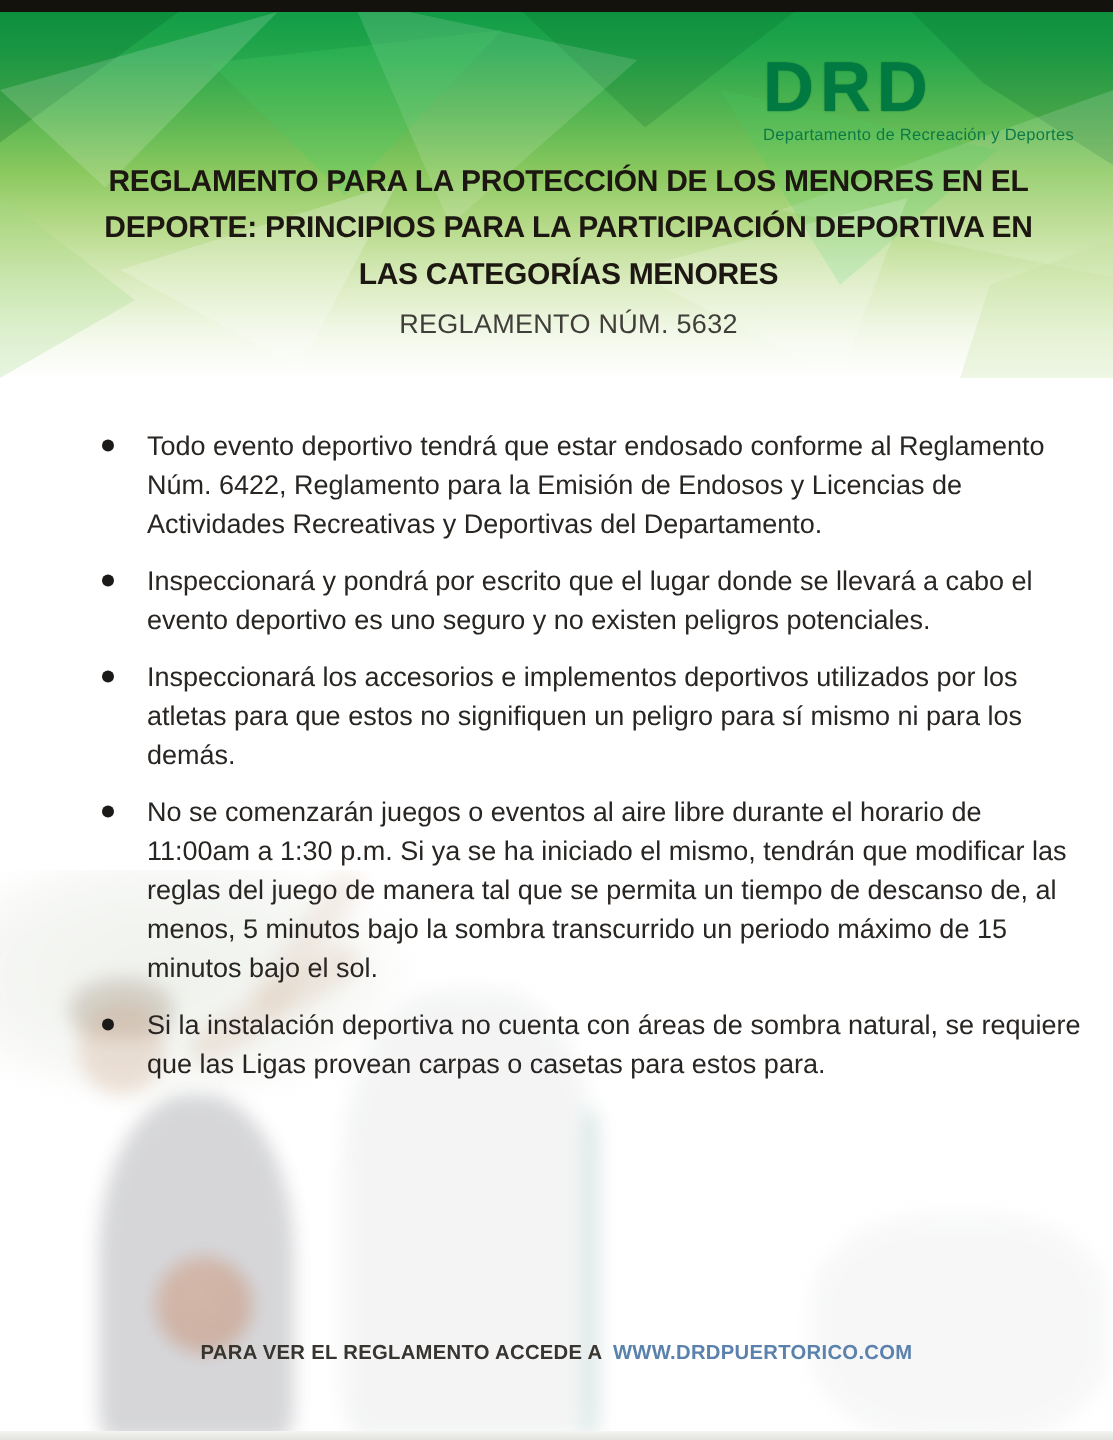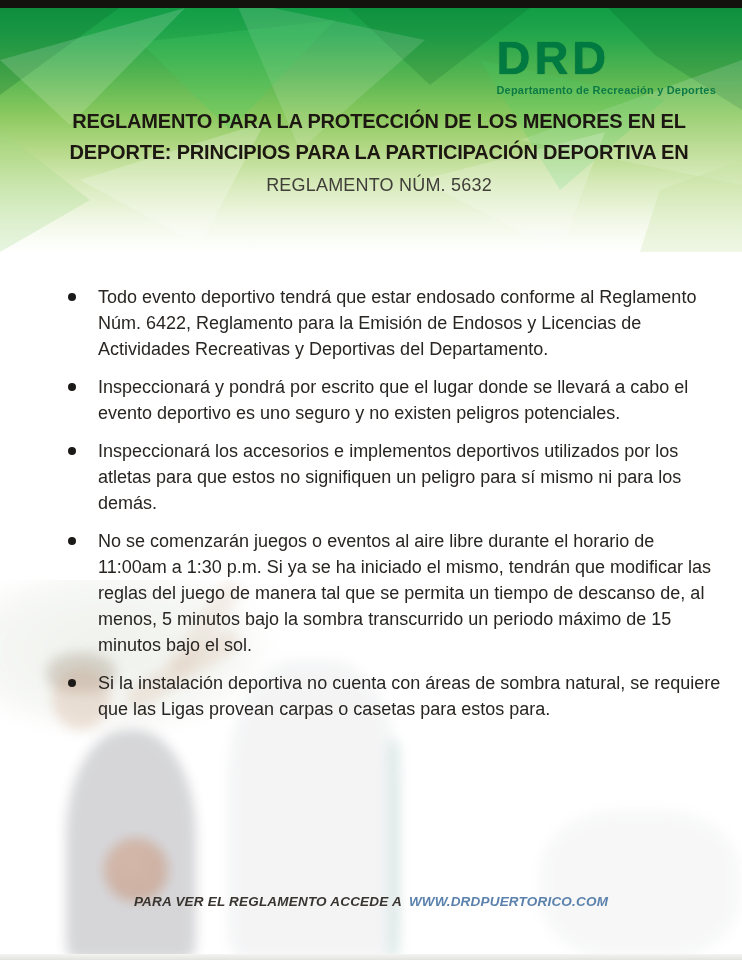--- a/index.html
+++ b/index.html
@@ -20,21 +20,21 @@
   }
   .facets{position:absolute;inset:0;width:100%;height:100%;}
   .logo{
     position:absolute;top:34px;right:26px;text-align:left;color:#007a41;z-index:2;
   }
   .logo-acronym{
     font-size:47px;font-weight:800;letter-spacing:4px;line-height:1;
     color:#007a41;text-shadow:0 0 1px #006336;
   }
   .logo-tagline{
-    font-size:11px;font-weight:700;color:#0d7a46;margin-top:3px;letter-spacing:0.2px;
+    font-size:11px;font-weight:400;color:#0d7a46;margin-top:3px;letter-spacing:0.2px;
   }
   .title-block{
     position:absolute;top:106px;left:16px;right:0;text-align:center;z-index:2;
   }
   .title-line{
     font-size:20px;font-weight:700;color:#1d1712;line-height:31px;
     letter-spacing:-0.2px;white-space:nowrap;
   }
   .subtitle{
     font-size:18px;font-weight:400;color:#403e39;margin-top:7px;letter-spacing:0.2px;
@@ -78,21 +78,21 @@
   .ph-pole{left:388px;top:160px;width:12px;height:220px;border-radius:6px;
     background:#4a9a8a;opacity:.14;}
   .ph-figure3{left:540px;top:230px;width:200px;height:150px;border-radius:40%;
     background:#b8bcc4;opacity:.10;}
   .bottom-strip{position:absolute;left:0;bottom:0;width:100%;height:6px;
     background:linear-gradient(#f4f4f2,#e2e2de);z-index:1;}
   
   .footer{
     position:absolute;left:0;right:0;top:894px;z-index:3;
     display:flex;justify-content:center;align-items:baseline;gap:7px;
-    font-size:13.5px;font-weight:700;letter-spacing:0.2px;font-style:italic;
+    font-size:13.5px;font-weight:700;letter-spacing:0.2px;
   }
   .footer-prefix{color:#38342f;}
   .footer-link{color:#5b82ad;text-decoration:none;cursor:pointer;}
 </style>
 </head>
 <body>
 
 <div class="page">
 
   <div class="top-bar"></div>
@@ -114,20 +114,21 @@
     </svg>
 
     <div class="logo">
       <div class="logo-acronym">DRD</div>
       <div class="logo-tagline">Departamento de Recreación y Deportes</div>
     </div>
 
     <div class="title-block">
       <div class="title-line">REGLAMENTO PARA LA PROTECCIÓN DE LOS MENORES EN EL</div>
       <div class="title-line">DEPORTE: PRINCIPIOS PARA LA PARTICIPACIÓN DEPORTIVA EN</div>
+      <div class="title-line">LAS CATEGORÍAS MENORES</div>
       <div class="subtitle">REGLAMENTO NÚM. 5632</div>
     </div>
   </header>
 
   <main class="content">
 
     <ul class="bullet-list">
       <li class="bullet-item">Todo evento deportivo tendrá que estar endosado conforme al Reglamento Núm. 6422, Reglamento para la Emisión de Endosos y Licencias de Actividades Recreativas y Deportivas del Departamento.</li>
       <li class="bullet-item">Inspeccionará y pondrá por escrito que el lugar donde se llevará a cabo el evento deportivo es uno seguro y no existen peligros potenciales.</li>
       <li class="bullet-item">Inspeccionará los accesorios e implementos deportivos utilizados por los atletas para que estos no signifiquen un peligro para sí mismo ni para los demás.</li>

